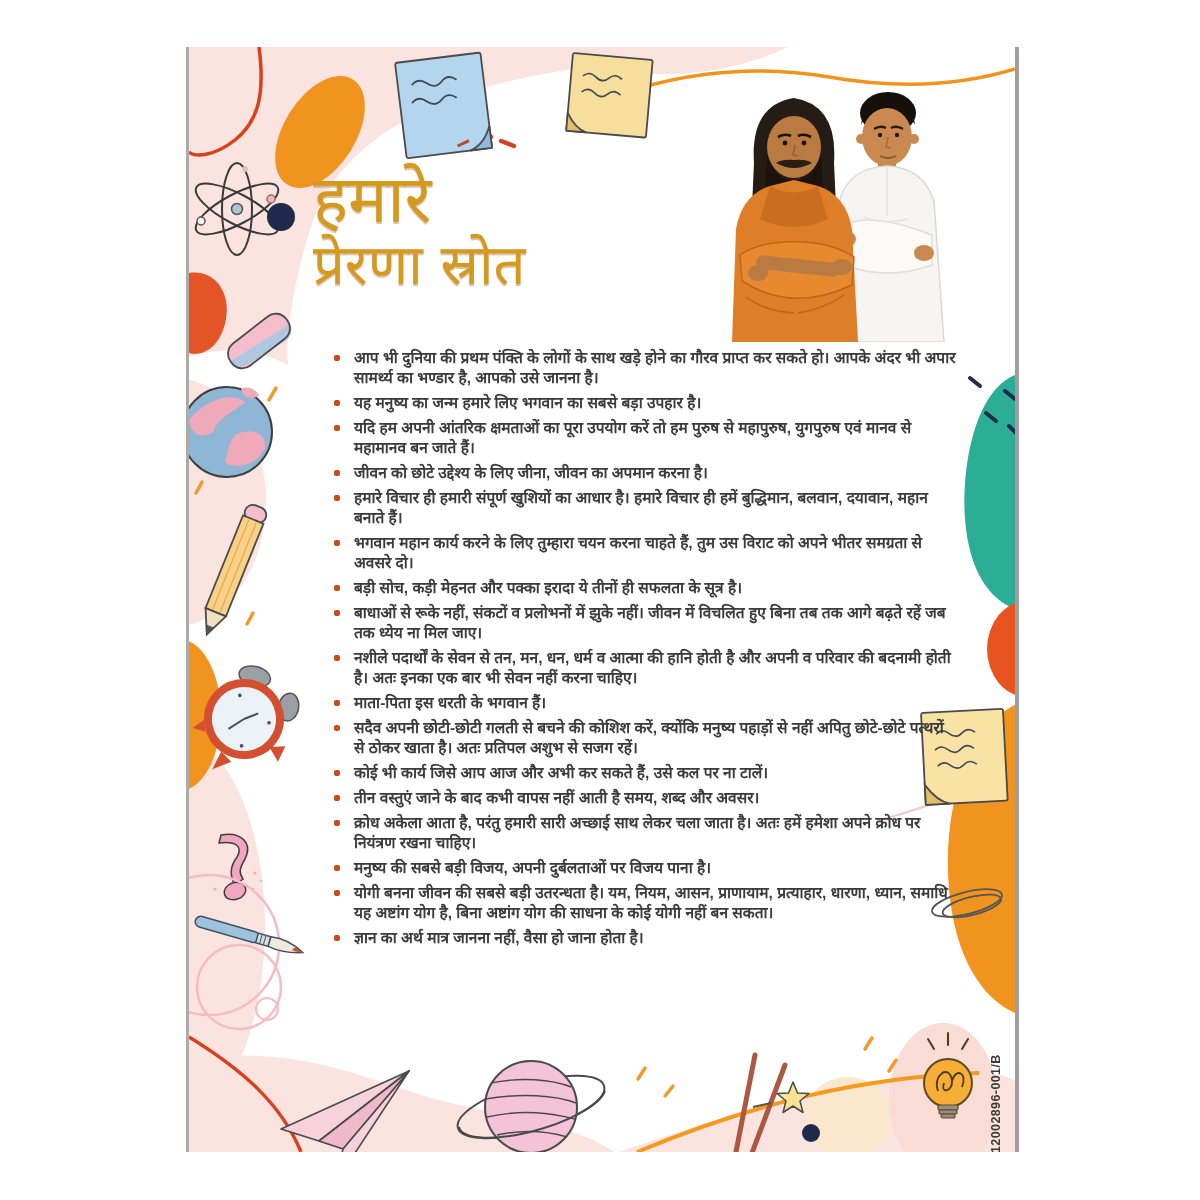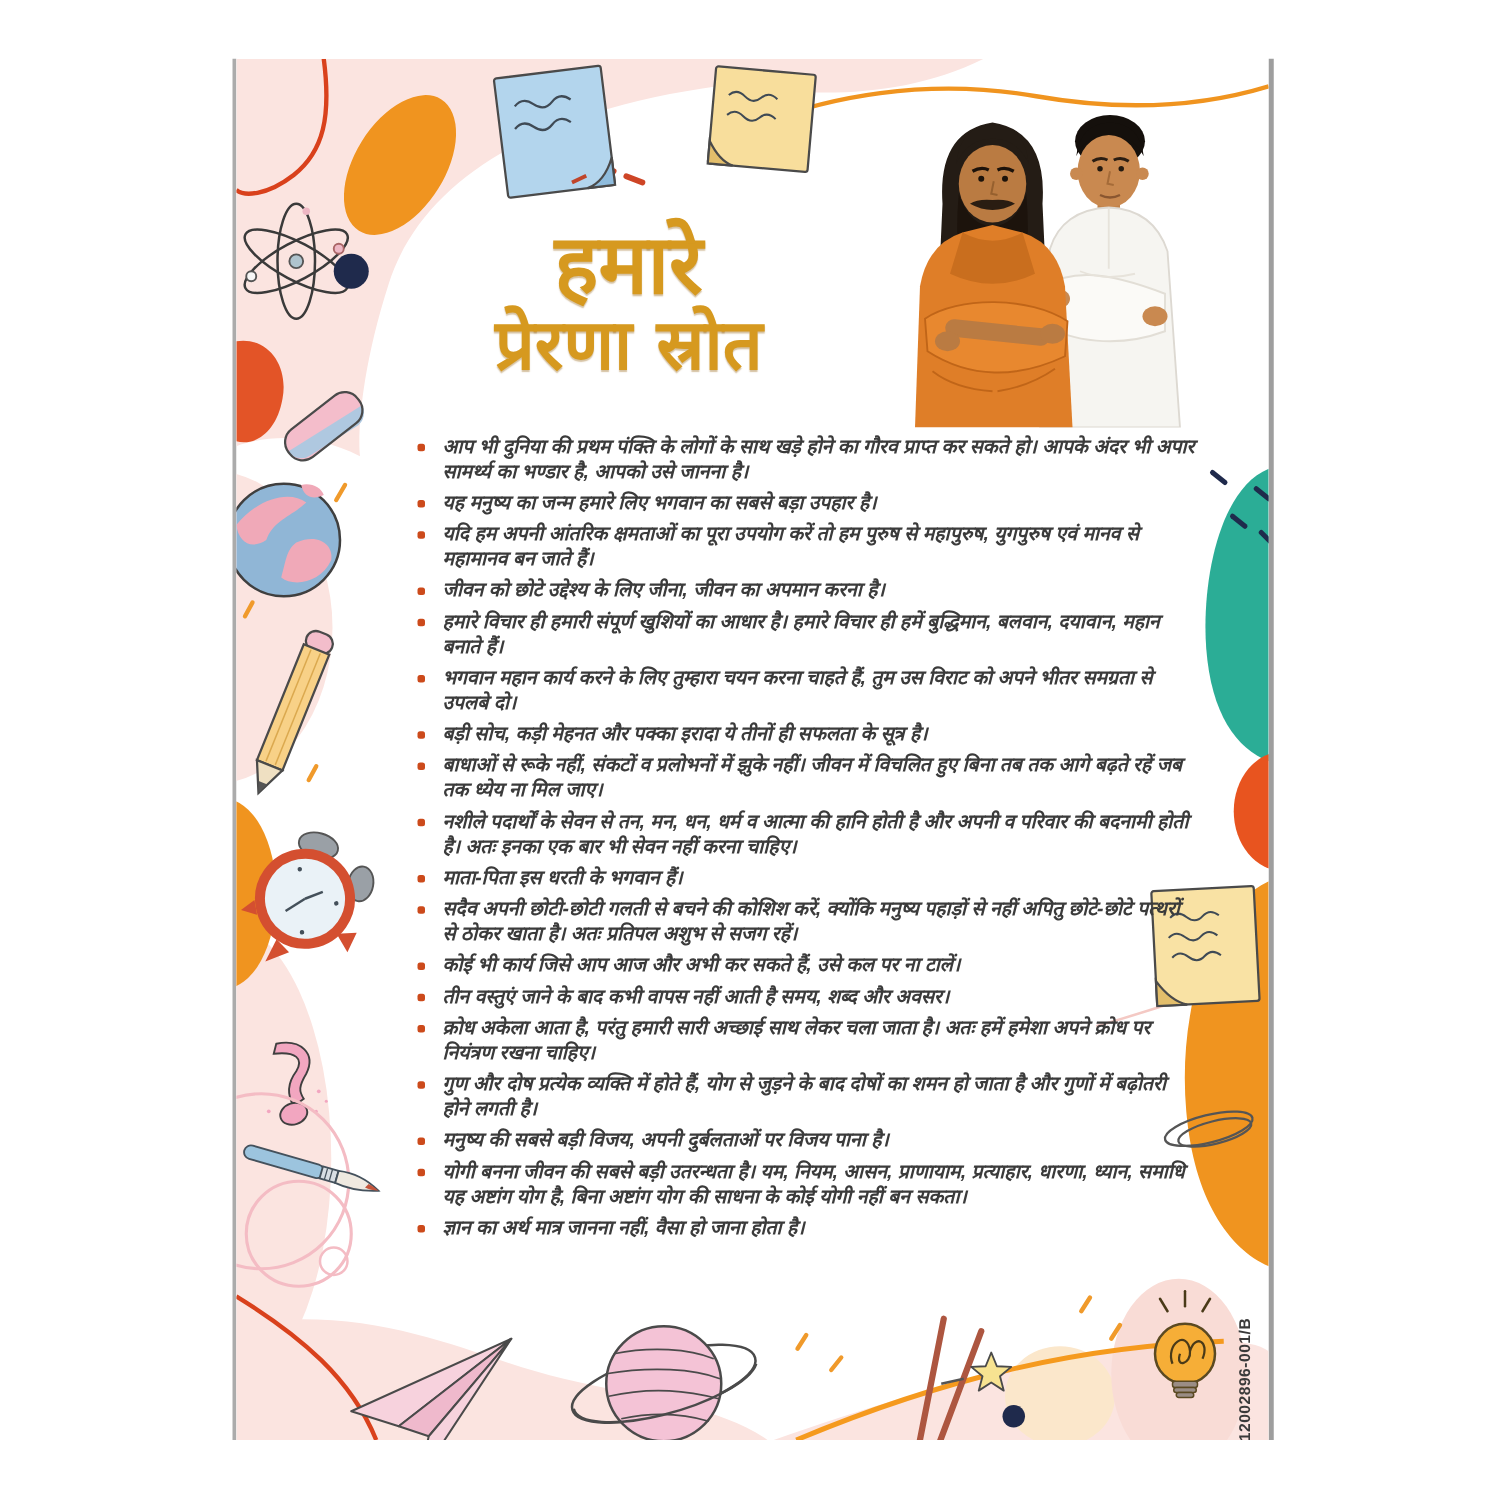--- a/index.html
+++ b/index.html
@@ -1,28 +1,28 @@
 <!DOCTYPE html>
 <html><head>
 <meta charset="utf-8">
 <style>
   html,body{margin:0;padding:0;background:#ffffff;}
   .canvas{position:relative;width:1200px;height:1200px;background:#ffffff;overflow:hidden;
           font-family:"Liberation Sans","DejaVu Sans",sans-serif;}
   .poster{position:absolute;left:186px;top:47px;width:826px;height:1105px;background:#ffffff;
           border-left:3px solid #ABABAB;border-right:4px solid #9E9E9E;overflow:hidden;}
   .deco{position:absolute;left:0;top:0;width:826px;height:1105px;z-index:1;}
-  .title{position:absolute;left:124px;top:118px;width:380px;z-index:3;text-align:center;
-         font-family:"DejaVu Serif","Liberation Serif",serif;font-weight:bold;
-         color:#D6991F;text-shadow:0 2px 1px rgba(145,92,8,.38);line-height:1.06;margin-top:12px;}
+  .title{position:absolute;left:124px;top:118px;width:380px;z-index:3;
+         font-family:"DejaVu Serif","Liberation Serif",serif;font-weight:normal;
+         color:#D6991F;text-shadow:0 2px 1px rgba(145,92,8,.38);line-height:1.06;}
   .title .l1{font-size:66px;}
   .title .l2{font-size:56px;}
   .photo{position:absolute;left:505px;top:20px;width:285px;height:275px;z-index:2;}
   .quotes{position:absolute;left:139px;top:301px;width:628px;z-index:3;
-          list-style:none;margin:0;padding:0;display:flex;flex-direction:column;gap:5px;font-style:italic;}
+          list-style:none;margin:0;padding:0;display:flex;flex-direction:column;gap:5px;}
   .quotes li{position:relative;padding-left:26px;font-size:15.5px;line-height:20px;
              color:#3B3B3B;font-weight:600;}
   .quotes li::before{content:"";position:absolute;left:6px;top:7px;width:6px;height:6px;
              background:#CC4A1B;border-radius:2px;}
   .code{position:absolute;left:800px;top:978px;height:128px;z-index:4;
         writing-mode:vertical-rl;transform:rotate(180deg);
         font-size:12.5px;letter-spacing:.4px;color:#3a3a3a;font-weight:600;}
 </style>
 </head>
 <body>
@@ -256,30 +256,29 @@
       <div class="l1">हमारे</div>
       <div class="l2">प्रेरणा स्रोत</div>
     </div>
 
     <ul class="quotes">
       <li>आप भी दुनिया की प्रथम पंक्ति के लोगों के साथ खड़े होने का गौरव प्राप्त कर सकते हो। आपके अंदर भी अपार सामर्थ्य का भण्डार है, आपको उसे जानना है।</li>
       <li>यह मनुष्य का जन्म हमारे लिए भगवान का सबसे बड़ा उपहार है।</li>
       <li>यदि हम अपनी आंतरिक क्षमताओं का पूरा उपयोग करें तो हम पुरुष से महापुरुष, युगपुरुष एवं मानव से महामानव बन जाते हैं।</li>
       <li>जीवन को छोटे उद्देश्य के लिए जीना, जीवन का अपमान करना है।</li>
       <li>हमारे विचार ही हमारी संपूर्ण खुशियों का आधार है। हमारे विचार ही हमें बुद्धिमान, बलवान, दयावान, महान बनाते हैं।</li>
-      <li>भगवान महान कार्य करने के लिए तुम्हारा चयन करना चाहते हैं, तुम उस विराट को अपने भीतर समग्रता से उपलबे दो।</li>
+      <li>भगवान महान कार्य करने के लिए तुम्हारा चयन करना चाहते हैं, तुम उस विराट को अपने भीतर समग्रता से अवसरे दो।</li>
       <li>बड़ी सोच, कड़ी मेहनत और पक्का इरादा ये तीनों ही सफलता के सूत्र है।</li>
       <li>बाधाओं से रूके नहीं, संकटों व प्रलोभनों में झुके नहीं। जीवन में विचलित हुए बिना तब तक आगे बढ़ते रहें जब तक ध्येय ना मिल जाए।</li>
       <li>नशीले पदार्थों के सेवन से तन, मन, धन, धर्म व आत्मा की हानि होती है और अपनी व परिवार की बदनामी होती है। अतः इनका एक बार भी सेवन नहीं करना चाहिए।</li>
       <li>माता-पिता इस धरती के भगवान हैं।</li>
       <li>सदैव अपनी छोटी-छोटी गलती से बचने की कोशिश करें, क्योंकि मनुष्य पहाड़ों से नहीं अपितु छोटे-छोटे पत्थरों से ठोकर खाता है। अतः प्रतिपल अशुभ से सजग रहें।</li>
       <li>कोई भी कार्य जिसे आप आज और अभी कर सकते हैं, उसे कल पर ना टालें।</li>
       <li>तीन वस्तुएं जाने के बाद कभी वापस नहीं आती है समय, शब्द और अवसर।</li>
       <li>क्रोध अकेला आता है, परंतु हमारी सारी अच्छाई साथ लेकर चला जाता है। अतः हमें हमेशा अपने क्रोध पर नियंत्रण रखना चाहिए।</li>
-      <li>गुण और दोष प्रत्येक व्यक्ति में होते हैं, योग से जुड़ने के बाद दोषों का शमन हो जाता है और गुणों में बढ़ोतरी होने लगती है।</li>
       <li>मनुष्य की सबसे बड़ी विजय, अपनी दुर्बलताओं पर विजय पाना है।</li>
       <li>योगी बनना जीवन की सबसे बड़ी उतरन्धता है। यम, नियम, आसन, प्राणायाम, प्रत्याहार, धारणा, ध्यान, समाधि यह अष्टांग योग है, बिना अष्टांग योग की साधना के कोई योगी नहीं बन सकता।</li>
       <li>ज्ञान का अर्थ मात्र जानना नहीं, वैसा हो जाना होता है।</li>
     </ul>
 
     <div class="code">12002896-001/B</div>
   </div>
 </div>
 
 </body></html>

